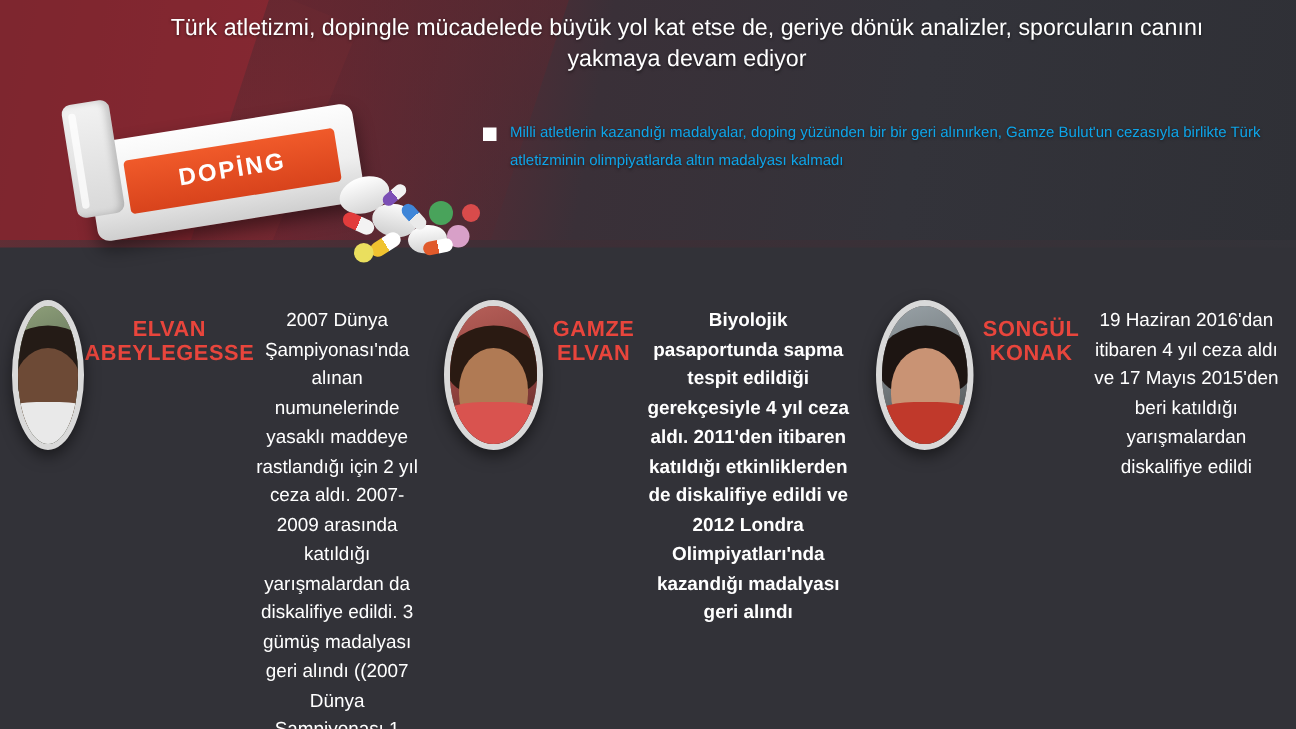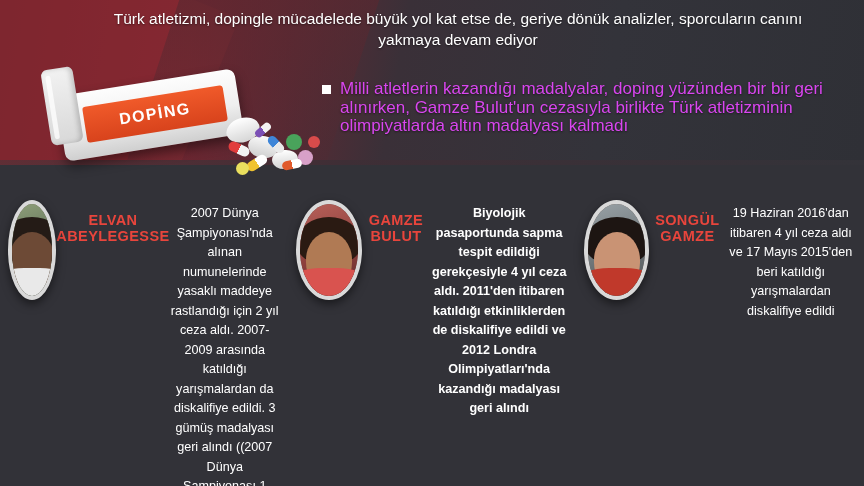--- a/index.html
+++ b/index.html
@@ -62,22 +62,22 @@
     gap: 9px;
     z-index: 6;
   }
   .bullet-square {
     width: 9px; height: 9px;
     background: #ffffff;
     margin-top: 5px;
     flex: 0 0 auto;
   }
   .bullet-text {
-    color: #d946ef;
-    font-size: 17px;
+    color: #0ea5e9;
+    font-size: 10px;
     line-height: 18.5px;
     text-shadow: 0 1px 2px rgba(0,0,0,.5);
   }
 
   
   .bottle-group {
     position: absolute;
     left: 40px; top: 44px;
     width: 280px; height: 130px;
     z-index: 5;
@@ -266,29 +266,29 @@
       <div class="card-desc">2007 Dünya Şampiyonası'nda alınan numunelerinde yasaklı maddeye rastlandığı için 2 yıl ceza aldı. 2007-2009 arasında katıldığı yarışmalardan da diskalifiye edildi. 3 gümüş madalyası geri alındı ((2007 Dünya Şampiyonası,1 /2008 Pekin Olimpiyatları, 2)</div>
     </div>
 
     <div class="card card-2">
       <div class="avatar">
         <div class="bg" style="background:linear-gradient(160deg,#b8615a 0%,#8c3f3c 55%,#5e2a2a 100%);"></div>
         <div class="hair" style="background:#2a1a12;"></div>
         <div class="face" style="background:#b07a54;"></div>
         <div class="body" style="background:#d9534f;"></div>
       </div>
-      <div class="card-name">GAMZE BULUT</div>
+      <div class="card-name">GAMZE ELVAN</div>
       <div class="card-desc">Biyolojik pasaportunda sapma tespit edildiği gerekçesiyle 4 yıl ceza aldı. 2011'den itibaren katıldığı etkinliklerden de diskalifiye edildi ve 2012 Londra Olimpiyatları'nda kazandığı madalyası geri alındı</div>
     </div>
 
     <div class="card card-3">
       <div class="avatar">
         <div class="bg" style="background:linear-gradient(160deg,#9aa3a8 0%,#6d7477 55%,#4a4f52 100%);"></div>
         <div class="hair" style="background:#1d1512;"></div>
         <div class="face" style="background:#c99374;"></div>
         <div class="body" style="background:#c0392b;"></div>
       </div>
-      <div class="card-name">SONGÜL GAMZE</div>
+      <div class="card-name">SONGÜL KONAK</div>
       <div class="card-desc">19 Haziran 2016'dan itibaren 4 yıl ceza aldı ve 17 Mayıs 2015'den beri katıldığı yarışmalardan diskalifiye edildi</div>
     </div>
 
   </div>
 </div>
 
 </body></html>

